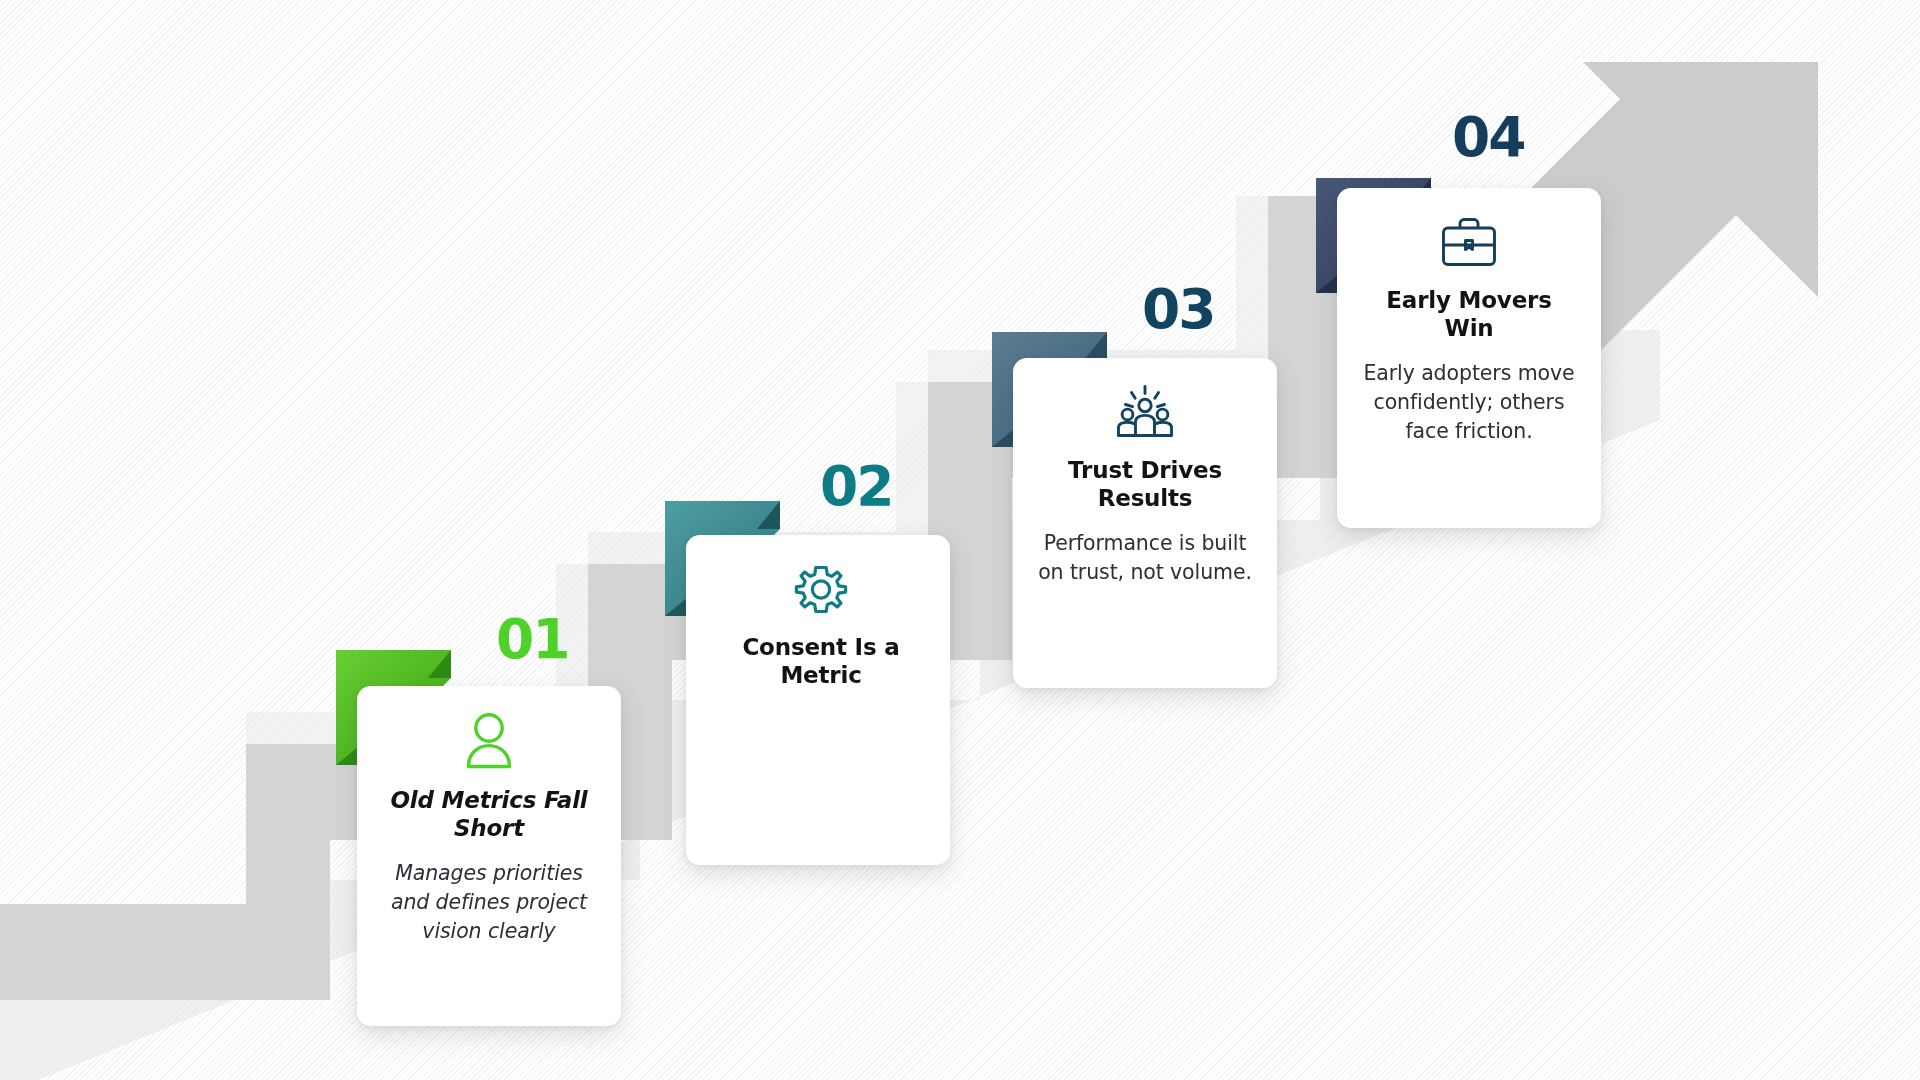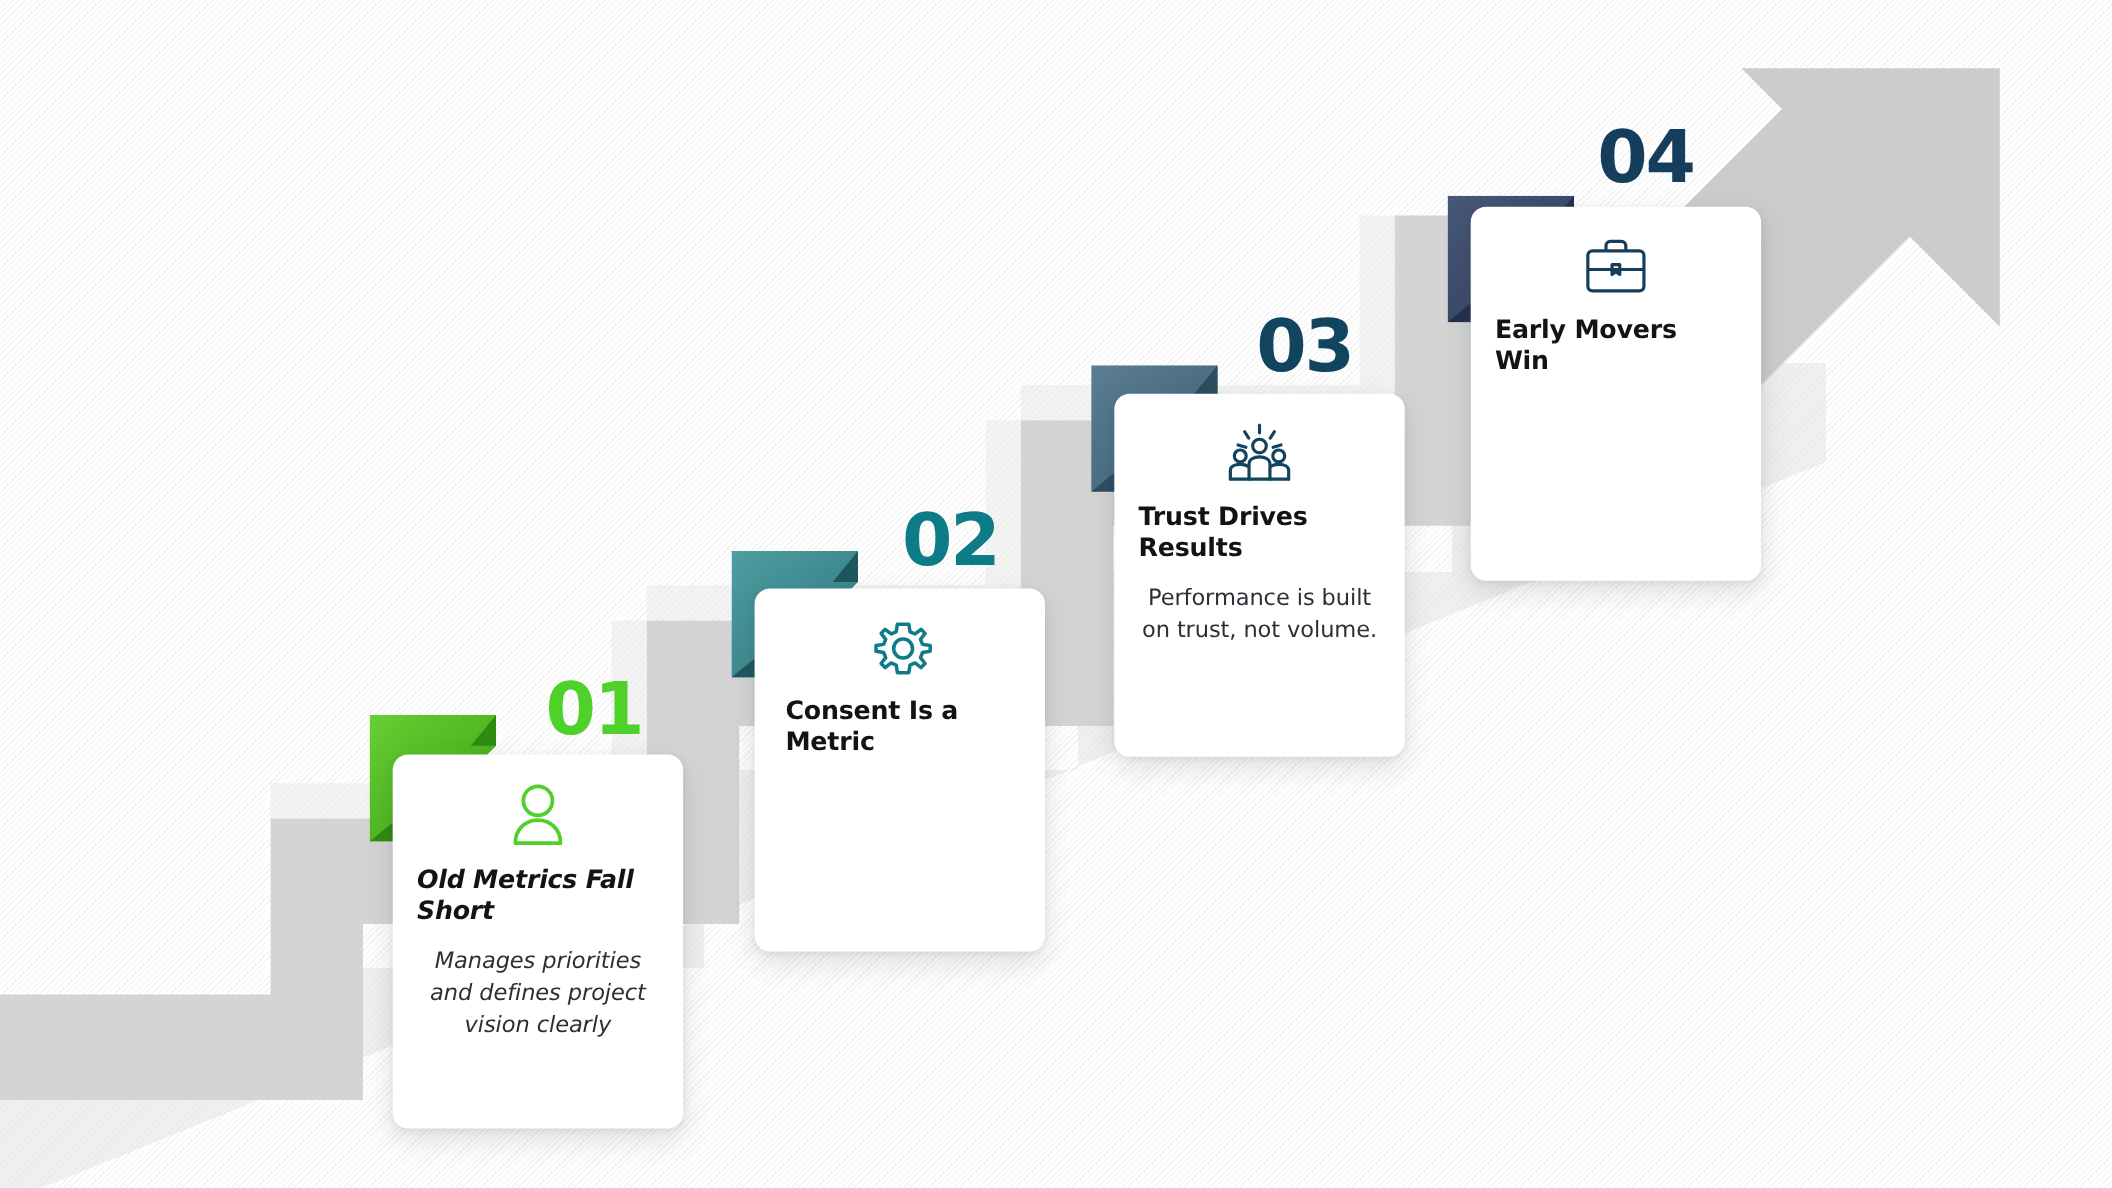--- a/index.html
+++ b/index.html
@@ -38,21 +38,21 @@
   .ribbon {
     position:absolute;
     width:115px; height:115px;
     z-index:1;
   }
 
   .num {
     position:absolute;
     font-family:"DejaVu Sans", sans-serif;
     font-weight:bold;
-    font-size:66px;
+    font-size:55px;
     letter-spacing:-2px;
     line-height:1;
     z-index:1;
     white-space:nowrap;
   }
 
   .card {
     position:absolute;
     background:#ffffff;
     border-radius:14px;
@@ -68,20 +68,21 @@
     display:block;
     margin-bottom:16px;
   }
 
   .card-title {
     font-family:"DejaVu Sans", sans-serif;
     font-weight:bold;
     font-size:23px;
     line-height:1.23;
     color:#111316;
+    text-align:center;
     margin-bottom:16px;
     letter-spacing:-0.2px;
   }
 
   .card-desc {
     font-family:"DejaVu Sans", sans-serif;
     font-weight:normal;
     font-size:20.5px;
     line-height:1.42;
     color:#2b2f36;
@@ -271,16 +272,17 @@
     <div class="card" style="left:1337px; top:188px; width:264px; height:340px;">
       <svg class="card-icon" width="62" height="56" viewBox="0 0 62 56">
         <g fill="none" stroke="#153d5c" stroke-width="2.9" stroke-linejoin="round">
           <path d="M22,14 L22,9.5 C22,7.3 23.8,5.5 26,5.5 L36,5.5 C38.2,5.5 40,7.3 40,9.5 L40,14"></path>
           <rect x="5.5" y="14" width="51" height="36.5" rx="4.2"></rect>
           <line x1="5.5" y1="31" x2="56.5" y2="31"></line>
           <path d="M27.5,26.5 L34.5,26.5 L34.5,35.5 L31,32.8 L27.5,35.5 Z"></path>
         </g>
       </svg>
       <div class="card-title">Early Movers Win</div>
+      <div class="card-desc">Early adopters move confidently; others face friction.</div>
     </div>
   </div>
 
 </div>
 
 </body></html>

